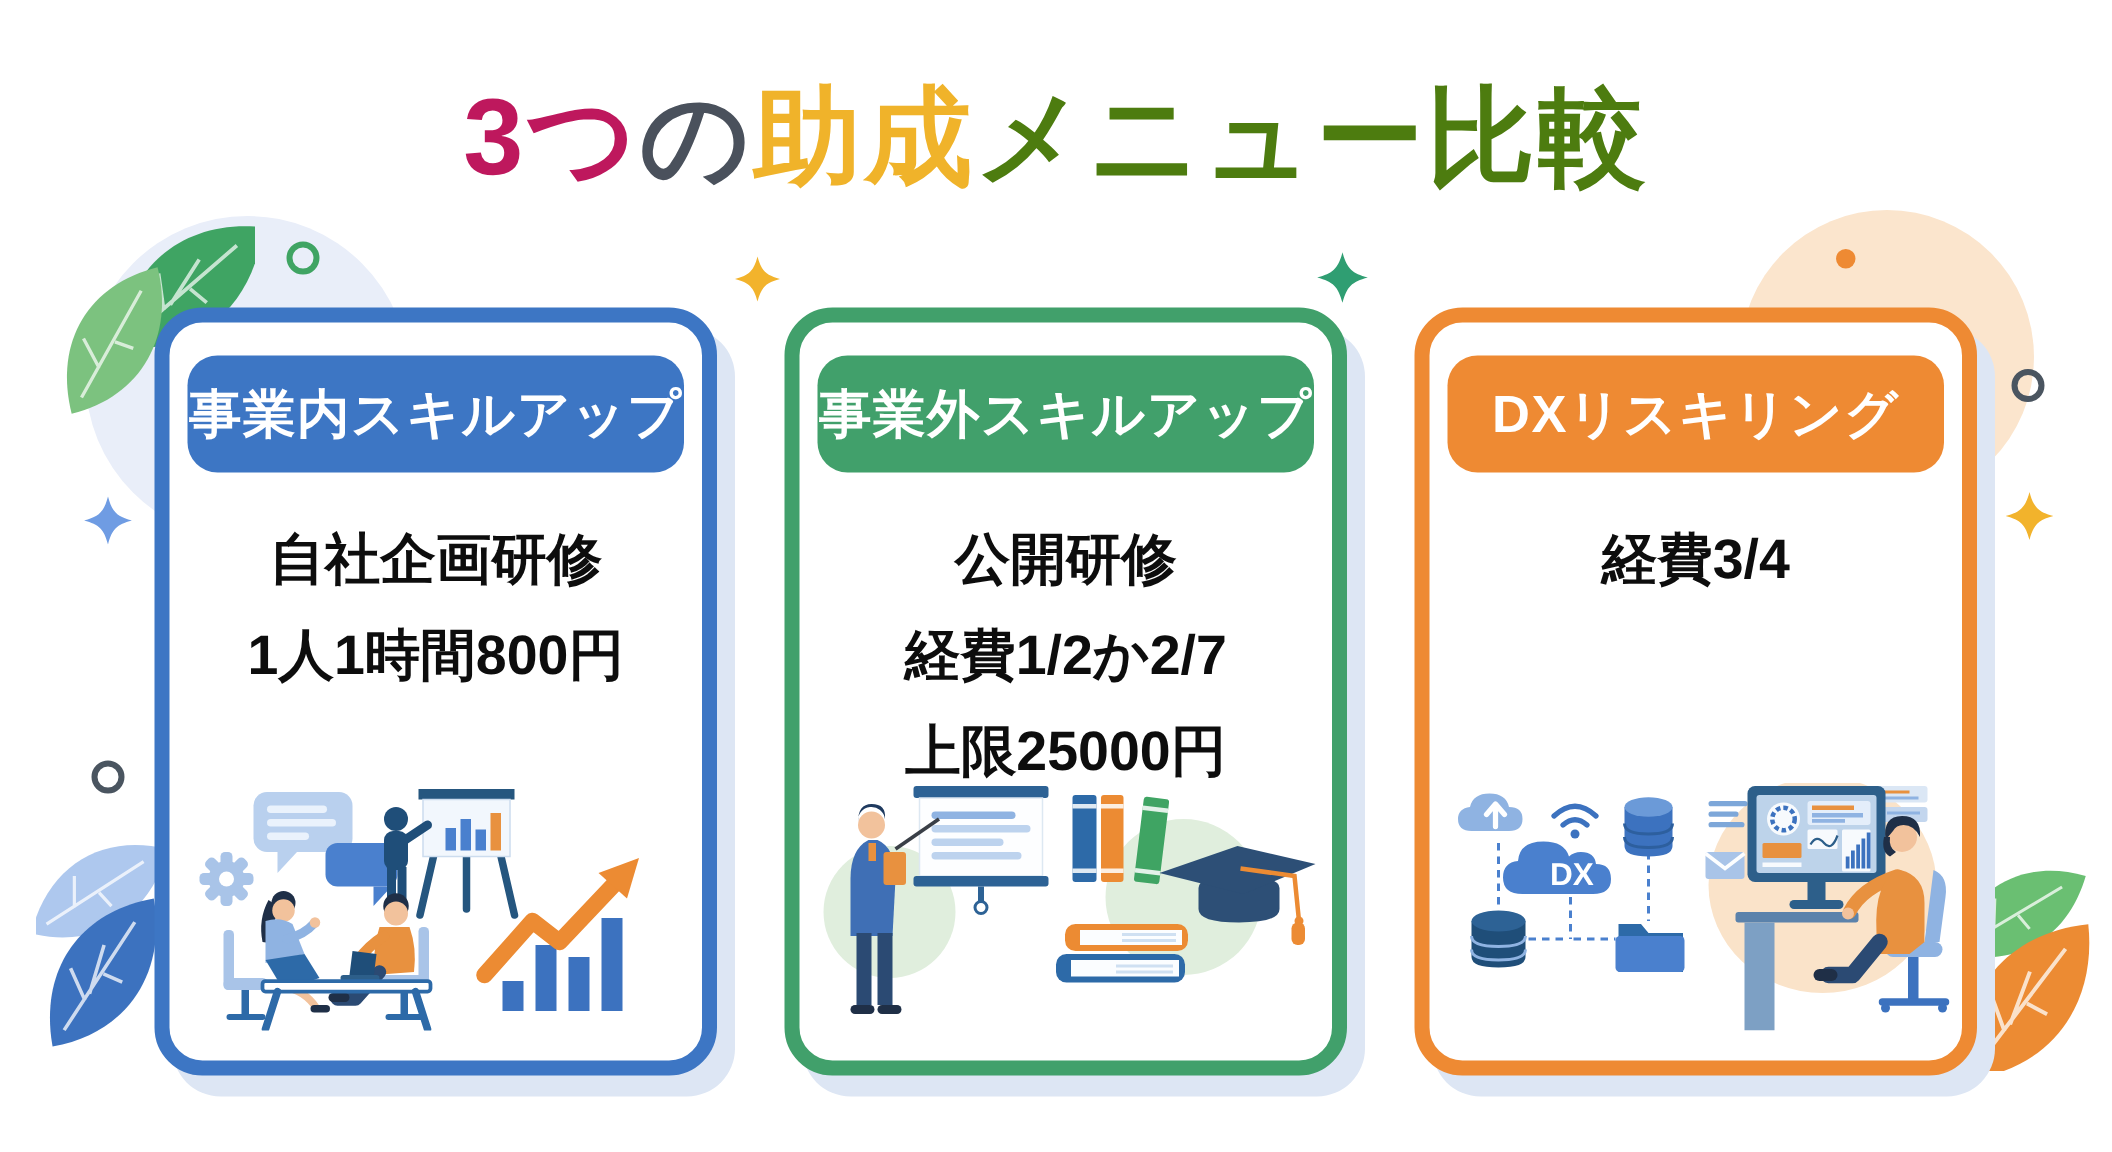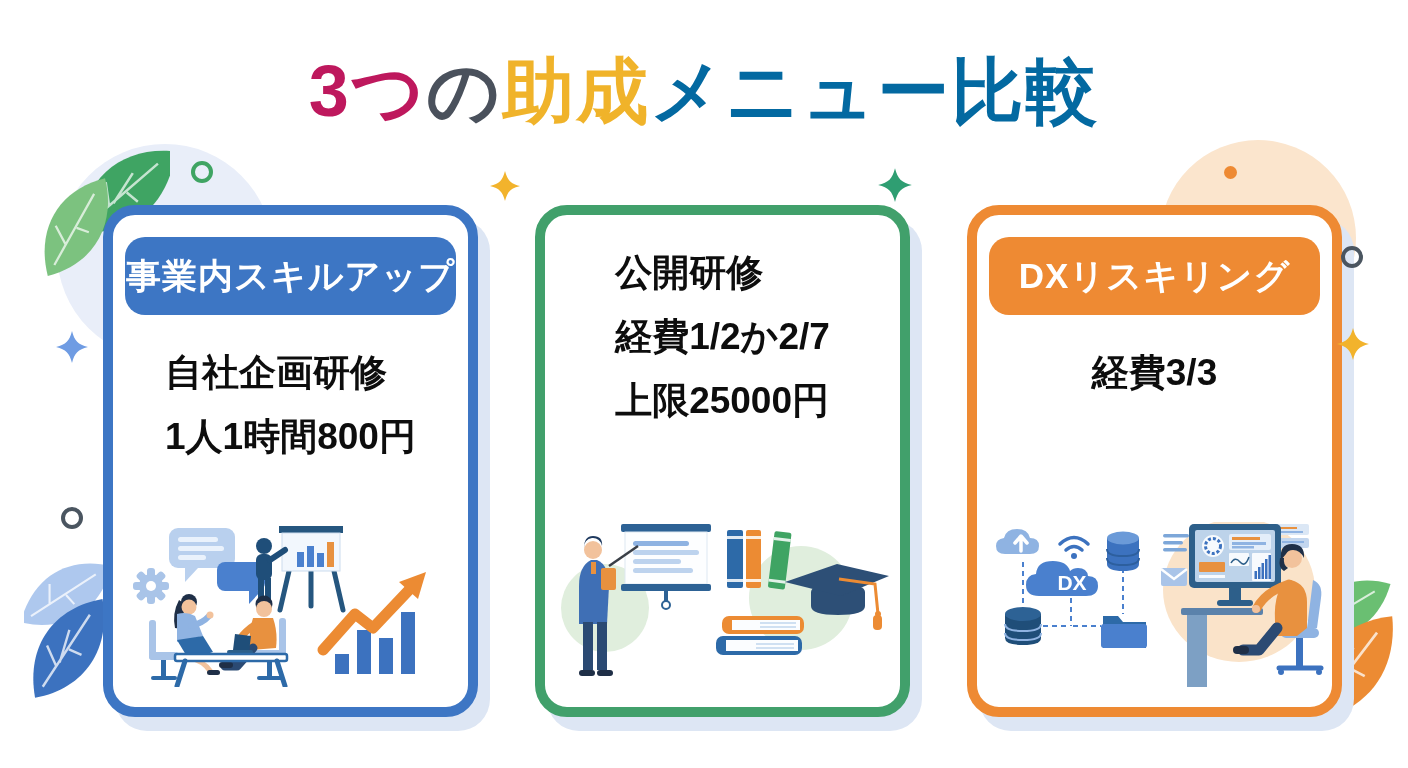--- a/index.html
+++ b/index.html
@@ -11,29 +11,29 @@
            font-size:72px; font-weight:800; letter-spacing:2px; white-space:nowrap; z-index:3; }
 
   .deco { position:absolute; }
   .under { z-index:0; }
   .mid { z-index:1; }
   .over { z-index:3; }
   .blob { position:absolute; border-radius:50%; }
   .ring { position:absolute; border-radius:50%; background:transparent; }
   .dot  { position:absolute; border-radius:50%; }
 
-  .cards { position:absolute; left:103px; top:205px; display:flex; gap:57px; z-index:2; }
+  .cards { position:absolute; left:103px; top:205px; display:flex; gap:45px; z-index:2; }
   .card { position:relative; width:375px; height:512px; background:#ffffff;
           border:10px solid var(--accent,#888); border-radius:32px;
           box-shadow:12px 14px 0 #dde6f4;
           display:flex; flex-direction:column; align-items:center; }
   .badge { margin-top:22px; width:331px; height:78px; border-radius:20px;
            background:var(--accent,#888); color:#ffffff; font-size:35px; font-weight:800;
            display:flex; align-items:center; justify-content:center; white-space:nowrap; letter-spacing:1px; }
-  .lines { margin-top:26px; }
+  .lines { margin-top:26px; text-align:center; }
   .line  { font-size:37px; font-weight:800; color:#0d0d0d; line-height:64px; white-space:nowrap; }
   .illus { position:absolute; left:0; bottom:20px; width:100%; height:165px; }
   .illus svg { display:block; width:355px; height:165px; margin:0 auto; }
 </style>
 </head>
 <body>
 
 <div class="stage">
 
   <div class="blob under" style="left:57px;top:144px;width:216px;height:216px;background:#e9eef9;"></div>
@@ -83,21 +83,21 @@
   <svg class="deco over" style="left:489px;top:170px;" width="32" height="32" viewBox="0 0 32 32">
     <path d="M16 1 C18.5 10.5 21.5 13.5 31 16 C21.5 18.5 18.5 21.5 16 31 C13.5 21.5 10.5 18.5 1 16 C10.5 13.5 13.5 10.5 16 1 Z" fill="#f2b32c"></path>
   </svg>
   <svg class="deco over" style="left:877px;top:167px;" width="36" height="36" viewBox="0 0 32 32">
     <path d="M16 1 C18.5 10.5 21.5 13.5 31 16 C21.5 18.5 18.5 21.5 16 31 C13.5 21.5 10.5 18.5 1 16 C10.5 13.5 13.5 10.5 16 1 Z" fill="#2f9e72"></path>
   </svg>
   <svg class="deco over" style="left:1336px;top:327px;" width="34" height="34" viewBox="0 0 32 32">
     <path d="M16 1 C18.5 10.5 21.5 13.5 31 16 C21.5 18.5 18.5 21.5 16 31 C13.5 21.5 10.5 18.5 1 16 C10.5 13.5 13.5 10.5 16 1 Z" fill="#f2b32c"></path>
   </svg>
 
-  <h1 class="title"><span style="color: #be185d;">3つ</span><span style="color: rgb(74, 81, 92);">の</span><span style="color: rgb(240, 179, 42);">助成</span><span style="color: #0369a1;">メニュー比較</span></h1>
+  <h1 class="title"><span style="color: #be185d;">3つ</span><span style="color: rgb(74, 81, 92);">の</span><span style="color: rgb(240, 179, 42);">助成</span><span style="color: #4d7c0f;">メニュー比較</span></h1>
 
   <div class="cards">
 
     <section class="card" style="--accent: #3d76c4;">
       <div class="badge">事業内スキルアップ</div>
       <div class="lines">
         <div class="line">自社企画研修</div>
         <div class="line">1人1時間800円</div>
       </div>
       <div class="illus">
@@ -177,20 +177,21 @@
             <rect x="266" y="116" width="14" height="36" fill="#3c72bf"></rect>
             <rect x="288" y="90" width="14" height="62" fill="#3c72bf"></rect>
             <polyline points="210,128 242,92 260,106 296,68" stroke="#ec8b33" stroke-width="11" fill="none" stroke-linecap="round" stroke-linejoin="round"></polyline>
             <polygon points="313,50 305,77 286,60" fill="#ec8b33"></polygon>
           </g>
         </svg>
       </div>
     </section>
 
     <section class="card" style="--accent: #41a06b;">
+      <div class="badge">事業外スキルアップ</div>
       <div class="lines">
         <div class="line">公開研修</div>
         <div class="line">経費1/2か2/7</div>
         <div class="line">上限25000円</div>
       </div>
       <div class="illus">
         <svg viewBox="0 0 355 165">
           <circle cx="60" cy="86" r="44" fill="#e0eedd"></circle>
           <circle cx="256" cy="76" r="52" fill="#e0eedd"></circle>
 
@@ -251,21 +252,21 @@
             <circle cx="333" cy="92" r="3" fill="#ec8b33"></circle>
             <rect x="328" y="93" width="9" height="15" rx="4" fill="#ec8b33"></rect>
           </g>
         </svg>
       </div>
     </section>
 
     <section class="card" style="--accent: #ee8a33;">
       <div class="badge">DXリスキリング</div>
       <div class="lines">
-        <div class="line">経費3/3</div>
+        <div class="line">経費3/4</div>
       </div>
       <div class="illus">
         <svg viewBox="0 0 355 165">
           <ellipse cx="262" cy="68" rx="76" ry="72" fill="#fae3c9"></ellipse>
 
           <g>
             <path d="M46 40 V84 M94 76 V104 M146 46 V92 M66 104 H92 M96 104 H124" stroke="#4a80ce" stroke-width="2" stroke-dasharray="5 4" fill="none"></path>
             <g>
               <path d="M28 32 q-9 0 -9 -8 q0 -7 8 -8 q2 -9 13 -9 q11 0 13 9 q9 0 9 8 t-9 8 z" fill="#8fb3e2"></path>
               <path d="M44 29 V15 M38 21 l6 -7 6 7" stroke="#ffffff" stroke-width="3.5" stroke-linecap="round" stroke-linejoin="round" fill="none"></path>

